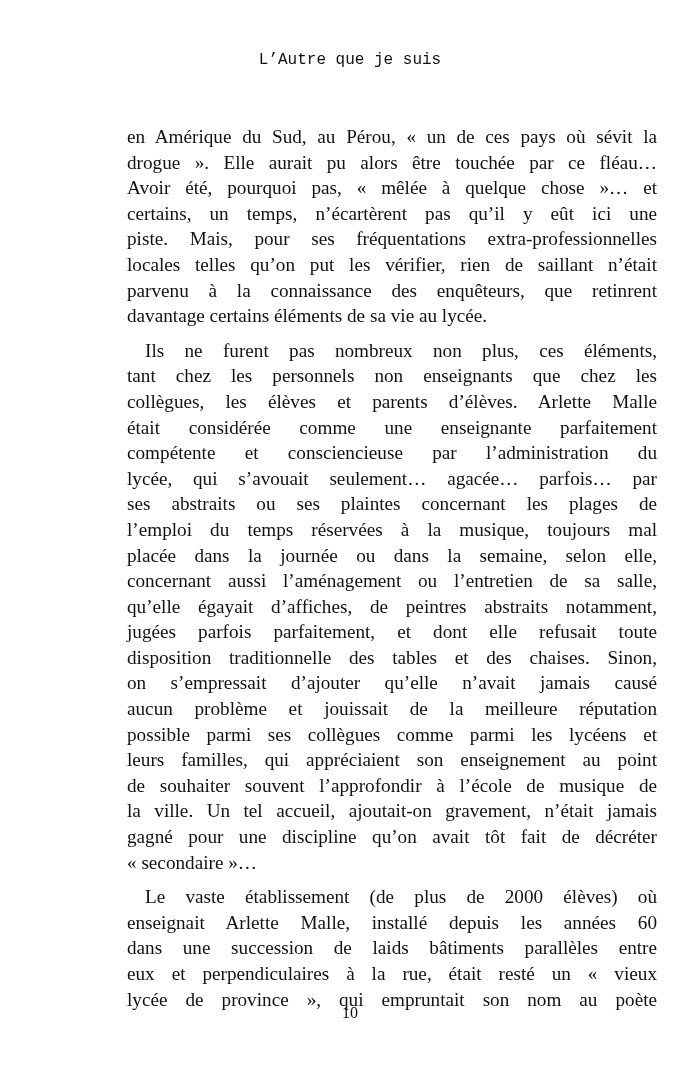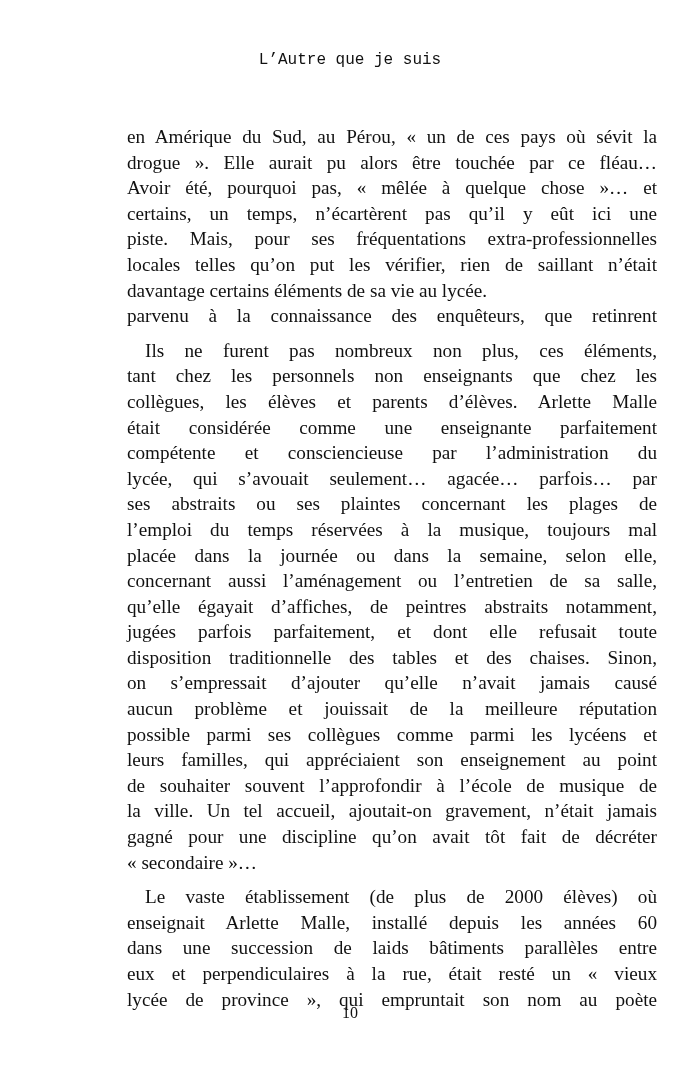--- a/index.html
+++ b/index.html
@@ -66,22 +66,22 @@
 <div class="running-header">L’Autre que je suis</div>
 
 <div class="body-text">
   <div class="para">
     <span class="line">en Amérique du Sud, au Pérou, « un de ces pays où sévit la</span>
     <span class="line">drogue ». Elle aurait pu alors être touchée par ce fléau…</span>
     <span class="line">Avoir été, pourquoi pas, « mêlée à quelque chose »… et</span>
     <span class="line">certains, un temps, n’écartèrent pas qu’il y eût ici une</span>
     <span class="line">piste. Mais, pour ses fréquentations extra-professionnelles</span>
     <span class="line">locales telles qu’on put les vérifier, rien de saillant n’était</span>
+    <span class="line">parvenu à la connaissance des enquêteurs, que retinrent</span>
     <span class="line last">davantage certains éléments de sa vie au lycée.</span>
-    <span class="line">parvenu à la connaissance des enquêteurs, que retinrent</span>
   </div>
 
   <div class="para">
     <span class="line indent">Ils ne furent pas nombreux non plus, ces éléments,</span>
     <span class="line">tant chez les personnels non enseignants que chez les</span>
     <span class="line">collègues, les élèves et parents d’élèves. Arlette Malle</span>
     <span class="line">était considérée comme une enseignante parfaitement</span>
     <span class="line">compétente et consciencieuse par l’administration du</span>
     <span class="line">lycée, qui s’avouait seulement… agacée… parfois… par</span>
     <span class="line">ses abstraits ou ses plaintes concernant les plages de</span>

